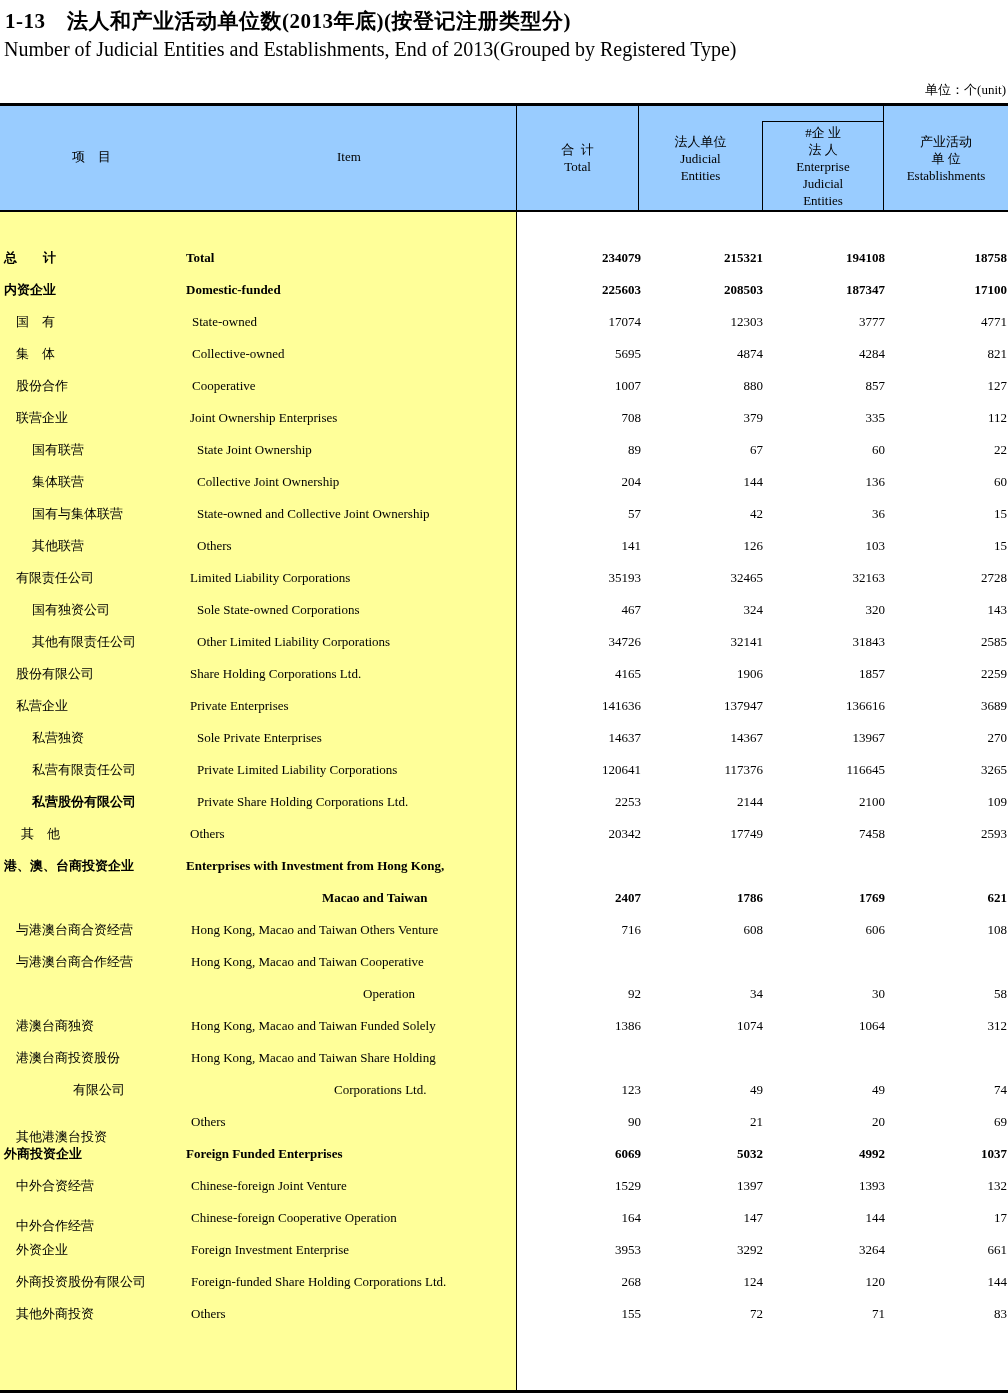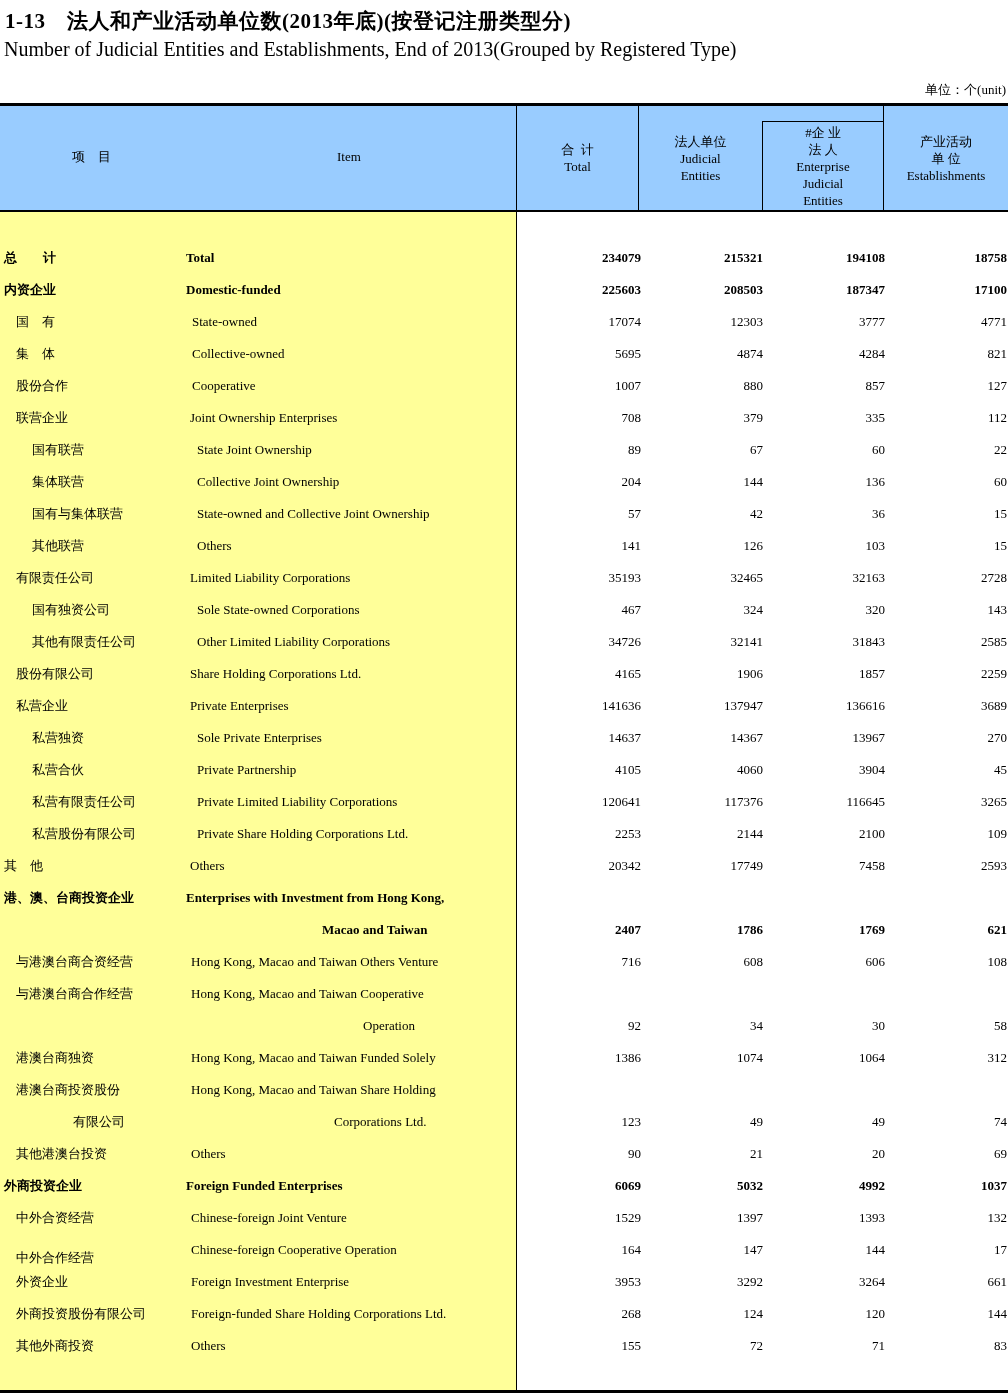--- a/index.html
+++ b/index.html
@@ -272,51 +272,41 @@
             <div class="cn" style="left: 32px;">私营独资</div>
             <div class="en" style="left: 197px;">Sole Private Enterprises</div>
           </div>
           <div class="num c1">14637</div>
           <div class="num c2">14367</div>
           <div class="num c3">13967</div>
           <div class="num c4">270</div>
         </div>
         <div class="row">
           <div class="stub">
-            <div class="cn" style="left: 32px;">私营合伙</div>
-            <div class="en" style="left: 197px;">Private Partnership</div>
-          </div>
-          <div class="num c1">4105</div>
-          <div class="num c2">4060</div>
-          <div class="num c3">3904</div>
-          <div class="num c4">45</div>
-        </div>
-        <div class="row">
-          <div class="stub">
             <div class="cn" style="left: 32px;">私营有限责任公司</div>
             <div class="en" style="left: 197px;">Private Limited Liability Corporations</div>
           </div>
           <div class="num c1">120641</div>
           <div class="num c2">117376</div>
           <div class="num c3">116645</div>
           <div class="num c4">3265</div>
         </div>
         <div class="row">
           <div class="stub">
-            <div class="cn" style="left: 32px;">私营股份有限公司</div>
+            <div class="cn" style="left: 32px; font-weight: bold;">私营股份有限公司</div>
             <div class="en" style="left: 197px;">Private Share Holding Corporations Ltd.</div>
           </div>
           <div class="num c1">2253</div>
           <div class="num c2">2144</div>
           <div class="num c3">2100</div>
           <div class="num c4">109</div>
         </div>
         <div class="row">
           <div class="stub">
-            <div class="cn" style="left: 4px;">其　他</div>
+            <div class="cn" style="left: 21px;">其　他</div>
             <div class="en" style="left: 190px;">Others</div>
           </div>
           <div class="num c1">20342</div>
           <div class="num c2">17749</div>
           <div class="num c3">7458</div>
           <div class="num c4">2593</div>
         </div>
         <div class="row bold">
           <div class="stub">
             <div class="cn" style="left: 4px;">港、澳、台商投资企业</div>
@@ -392,21 +382,21 @@
             <div class="cn" style="left: 73px;">有限公司</div>
             <div class="en" style="left: 334px;">Corporations Ltd.</div>
           </div>
           <div class="num c1">123</div>
           <div class="num c2">49</div>
           <div class="num c3">49</div>
           <div class="num c4">74</div>
         </div>
         <div class="row">
           <div class="stub">
-            <div class="cn" style="left: 16px;">其他港澳台投资</div>
+            <div class="cn" style="left: 16px; margin-top: 15px;">其他港澳台投资</div>
             <div class="en" style="left: 191px;">Others</div>
           </div>
           <div class="num c1">90</div>
           <div class="num c2">21</div>
           <div class="num c3">20</div>
           <div class="num c4">69</div>
         </div>
         <div class="row bold">
           <div class="stub">
             <div class="cn" style="left: 4px;">外商投资企业</div>

